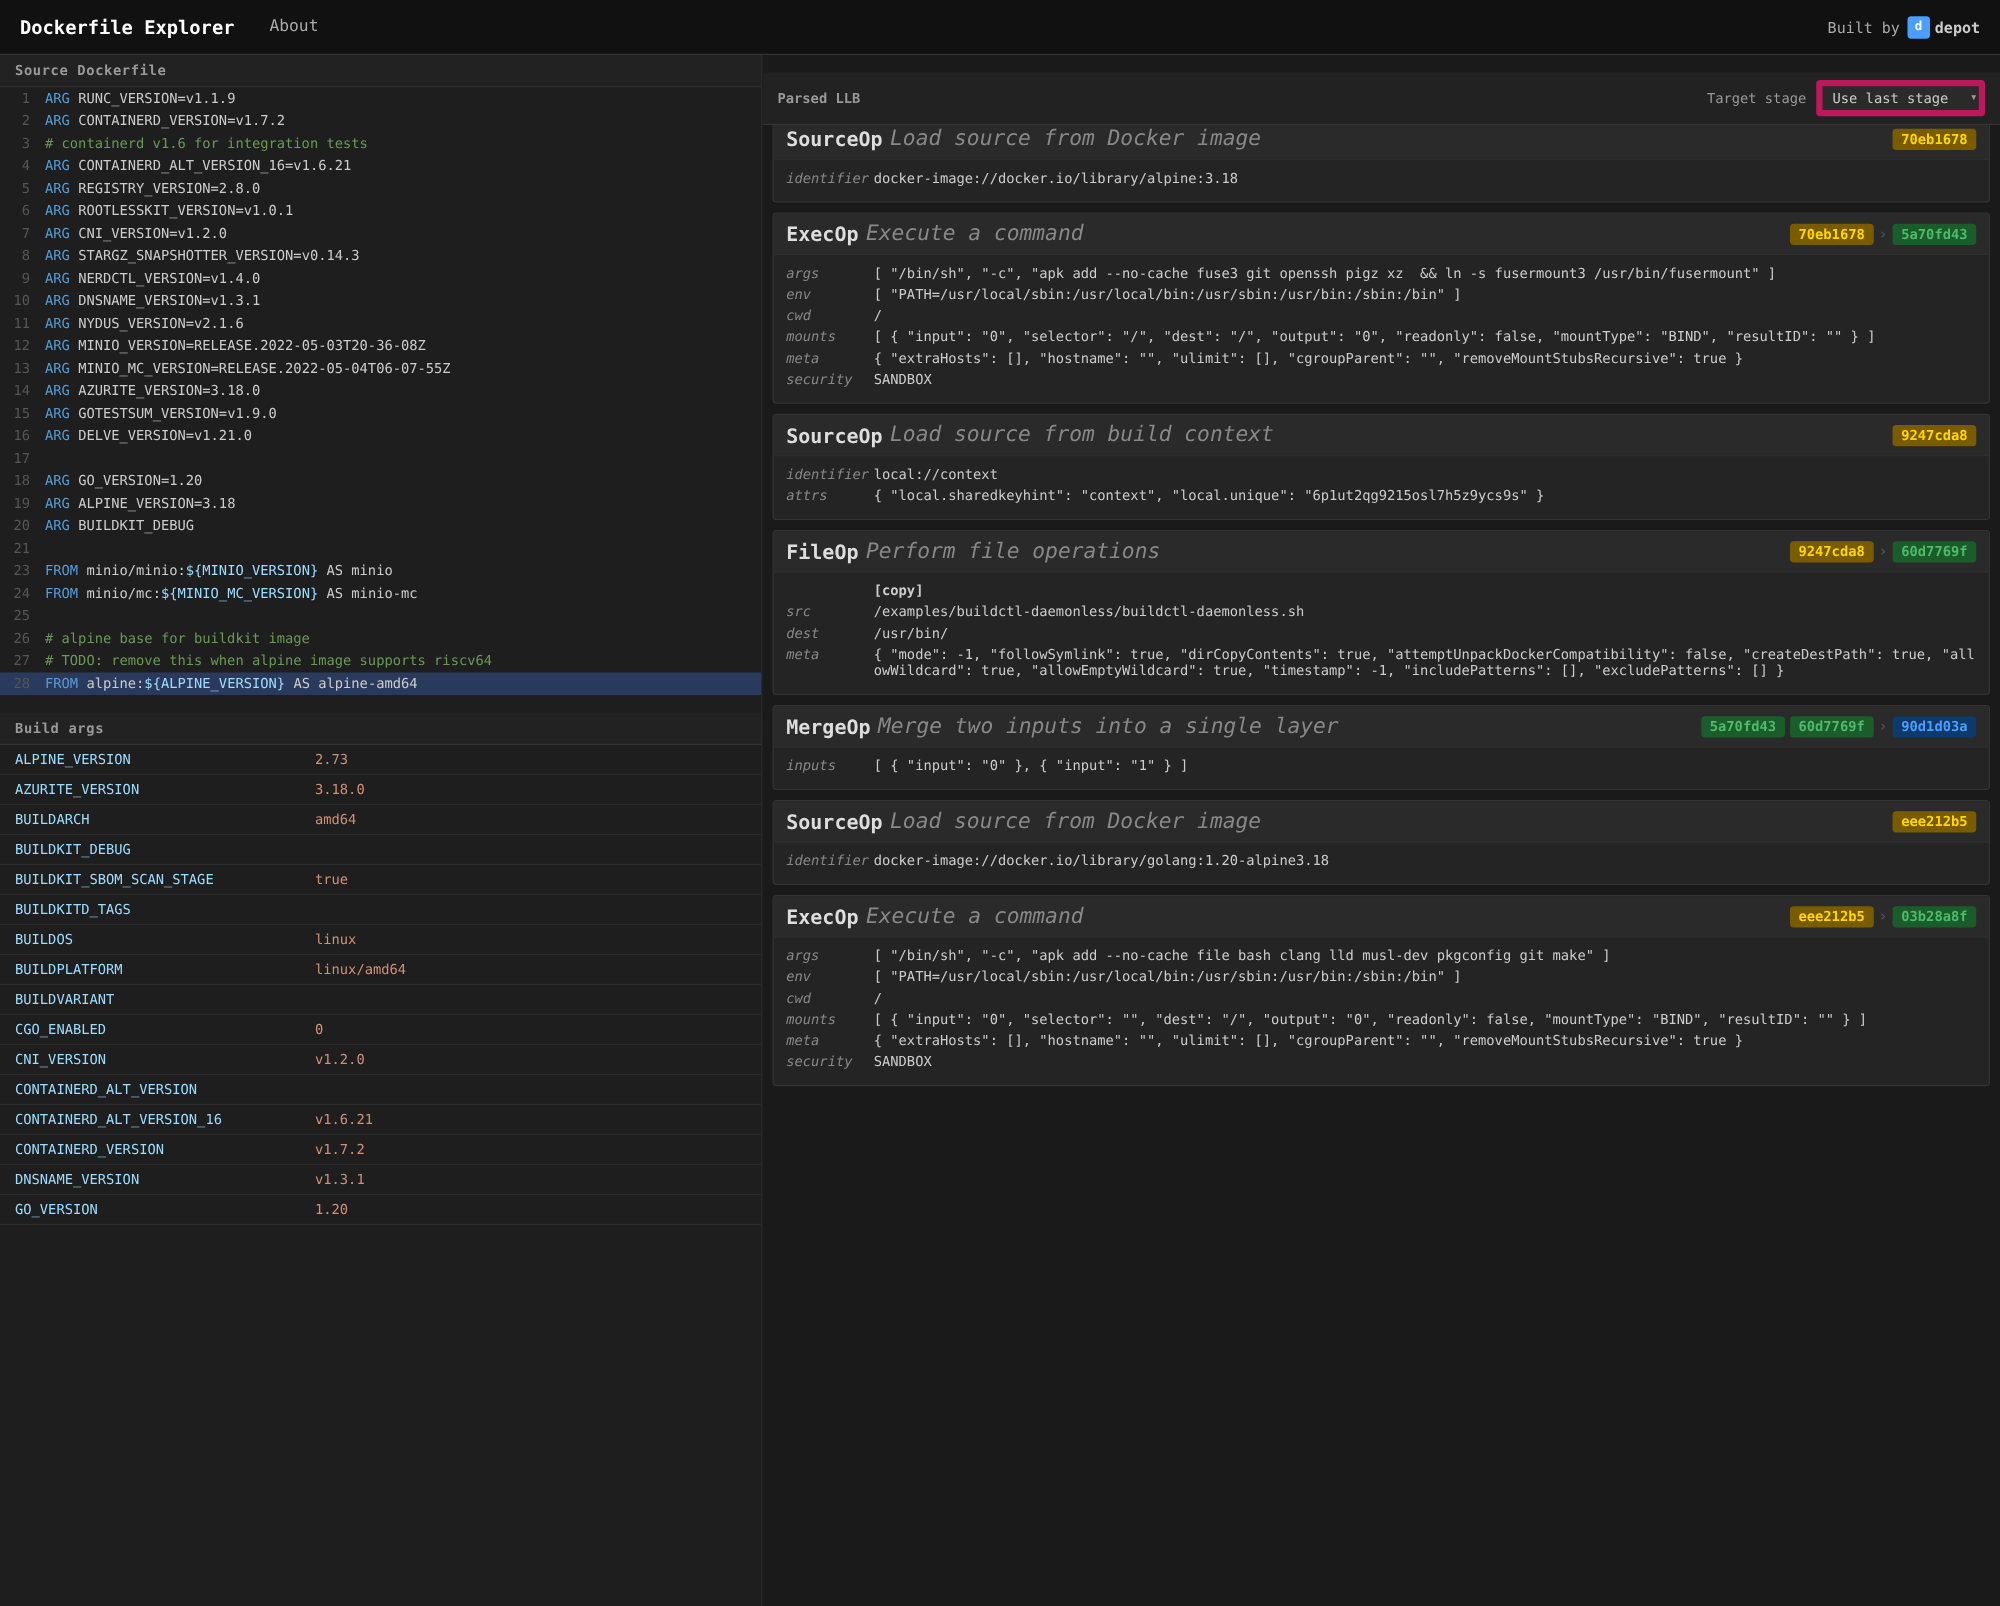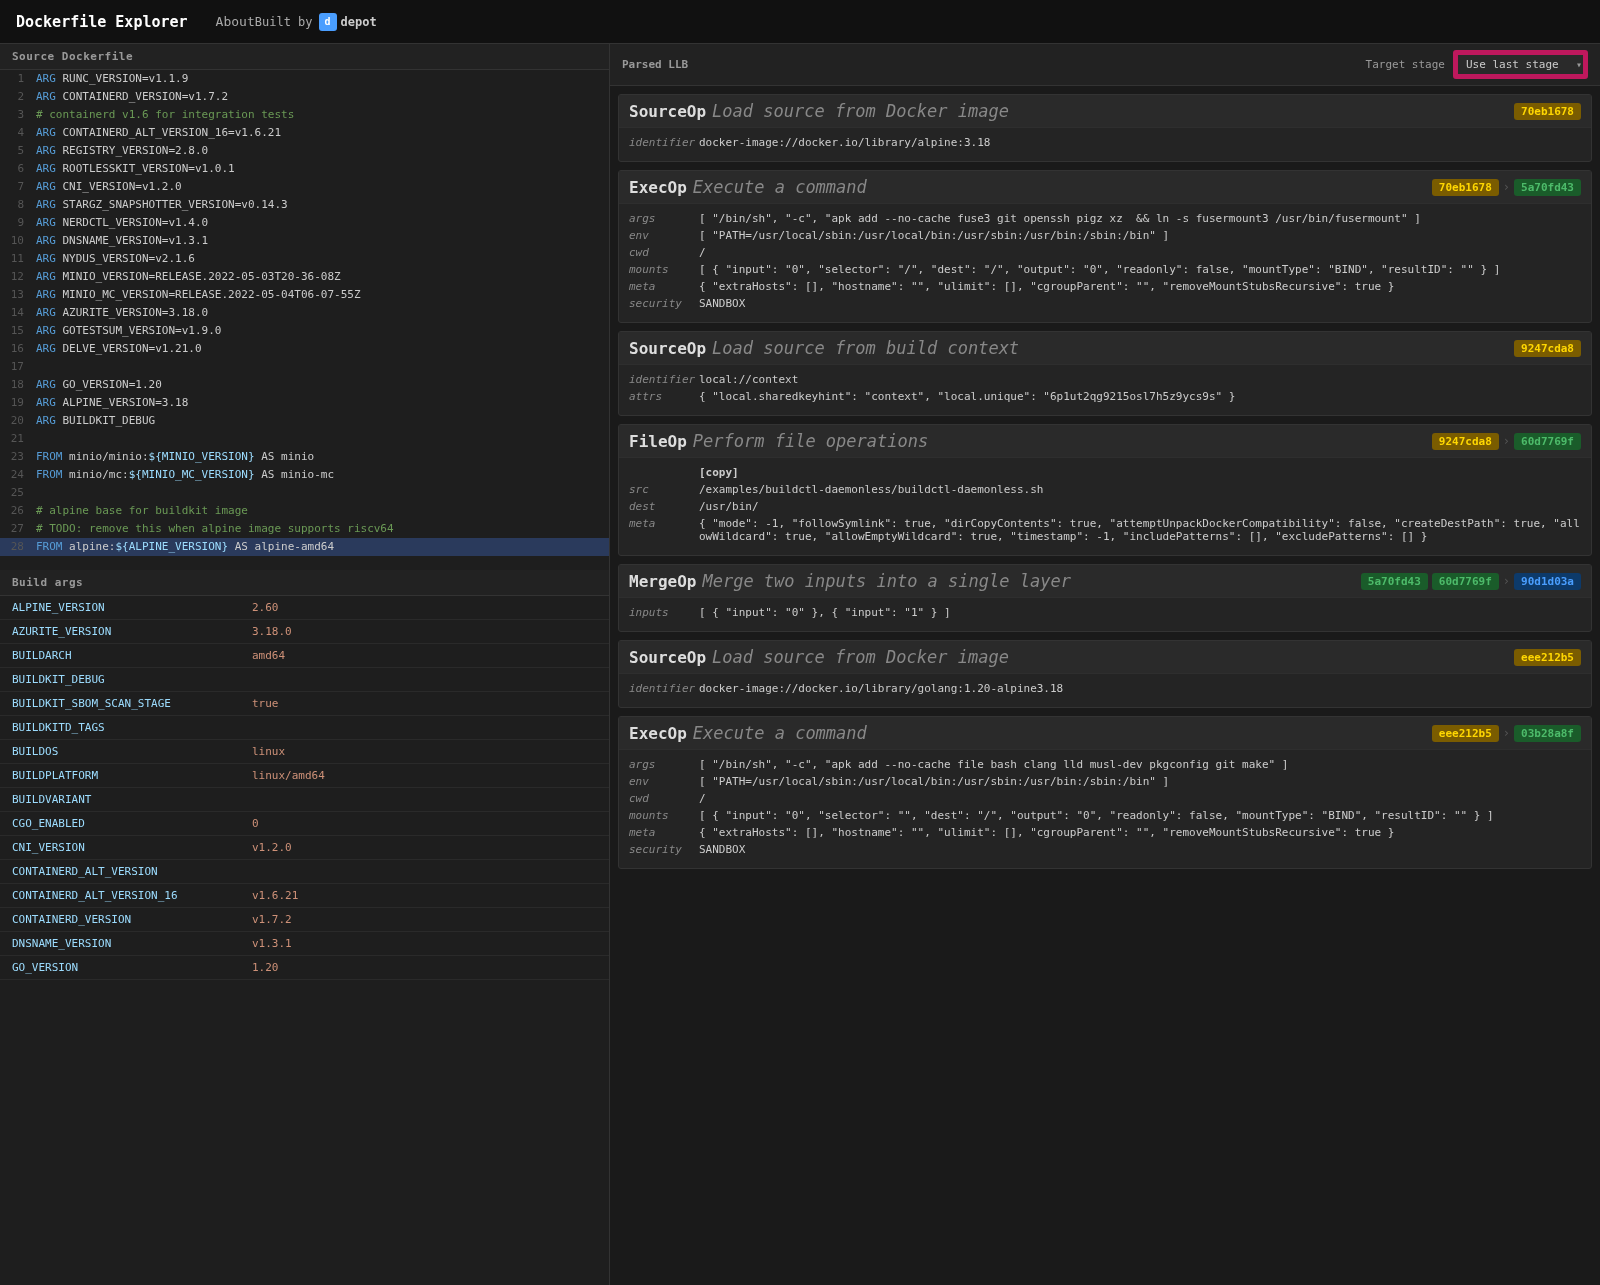--- a/index.html
+++ b/index.html
@@ -10,20 +10,21 @@
       font-size: 12px;
       height: 1285px;
       overflow: hidden;
     }
 
     
     .header {
       background: #111;
       display: flex;
       align-items: center;
+      justify-content: space-between;
       padding: 0 16px;
       height: 44px;
       border-bottom: 1px solid #333;
     }
     .header-left {
       display: flex;
       align-items: center;
       gap: 16px;
     }
     .app-title {
@@ -162,21 +163,21 @@
     }
 
     .right-header {
       display: flex;
       align-items: center;
       justify-content: space-between;
       padding: 6px 12px;
       background: #222;
       border-bottom: 1px solid #333;
       position: sticky;
-      top: 0;
+      top: 14px;
       z-index: 10;
     }
 
     .right-header-left {
       font-size: 11px;
       color: #999;
       font-weight: 600;
     }
 
     .right-header-right {
@@ -437,21 +438,21 @@
         </div>
       </div>
 
     <div class="section-header">Build args</div>
     <div class="build-args" id="build-args-container">
       <table class="build-args-table">
         <tbody id="build-args-tbody">
 
         <tr>
               <td>ALPINE_VERSION</td>
-              <td>2.60</td>
+              <td>2.73</td>
             </tr>
             <tr>
               <td>AZURITE_VERSION</td>
               <td>3.18.0</td>
             </tr>
             <tr>
               <td>BUILDARCH</td>
               <td>amd64</td>
             </tr>
             <tr>

